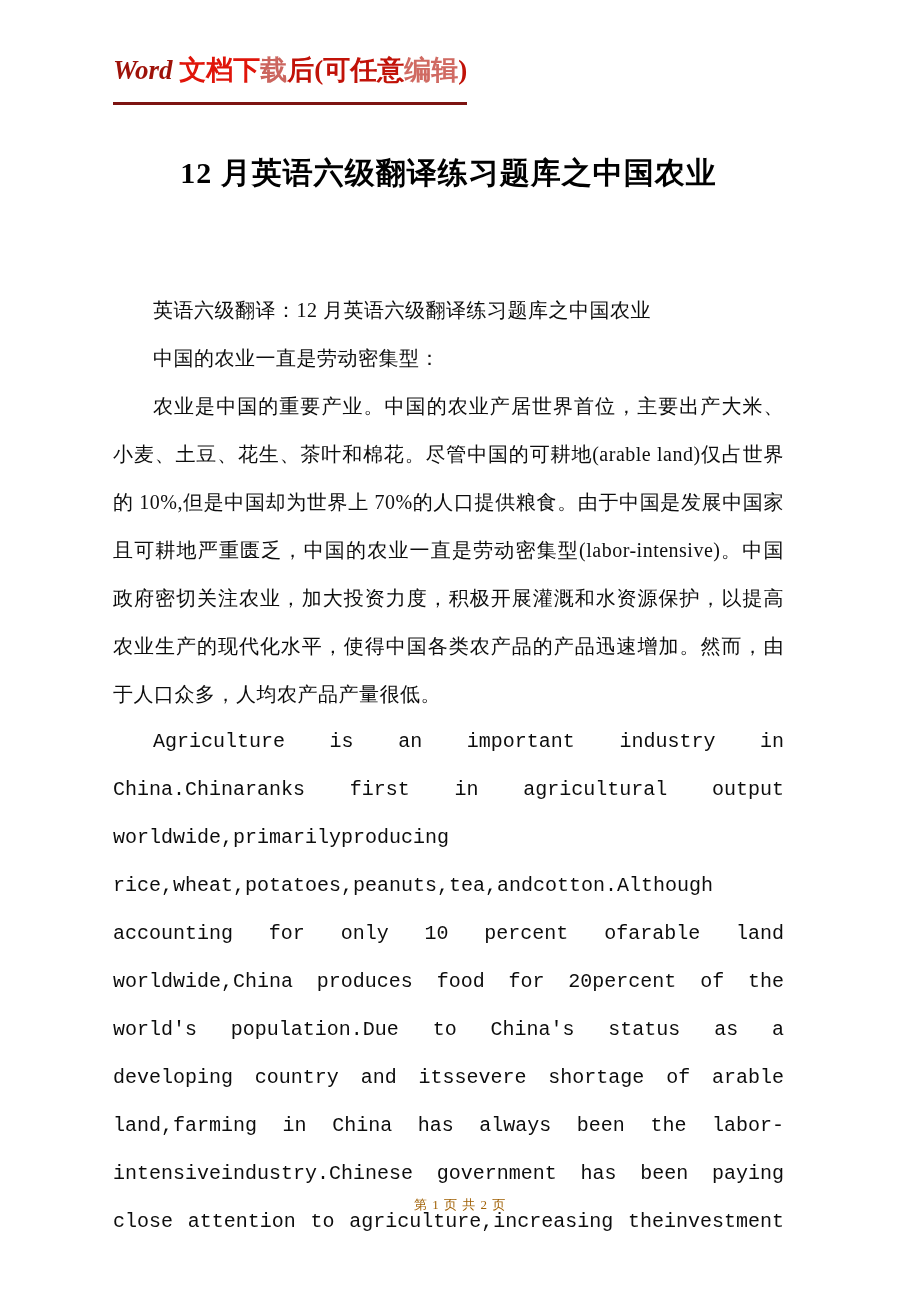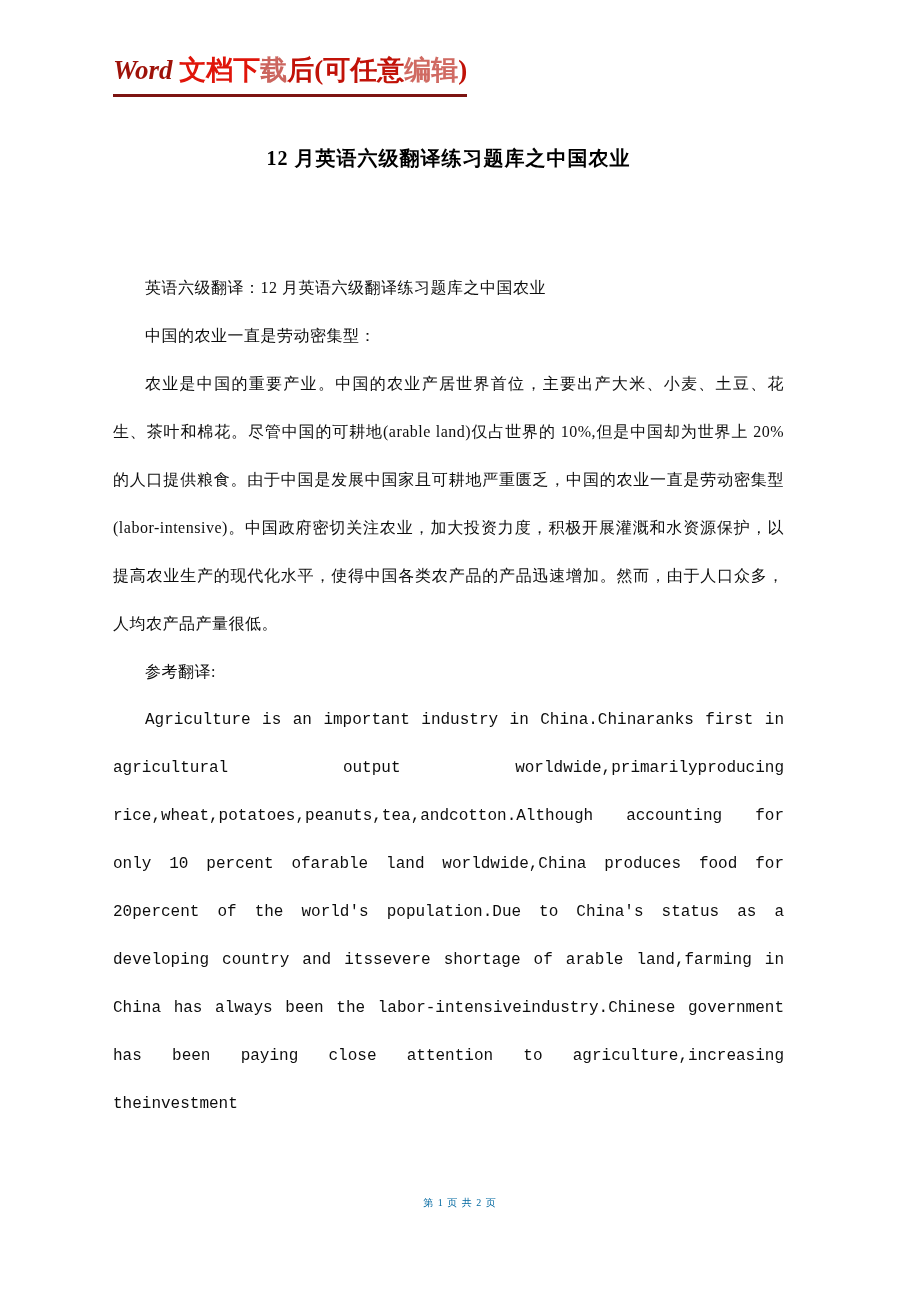--- a/index.html
+++ b/index.html
@@ -14,45 +14,45 @@
     overflow: hidden;
     font-family: "Liberation Serif", "DejaVu Serif", serif;
     color: #0d0d0d;
   }
   .content {
     padding: 0 136px 0 113px;
   }
   .notice {
     display: inline-block;
     margin-top: 54px;
-    padding-bottom: 6px;
+    padding-bottom: 14px;
     border-bottom: 3px solid #7d1411;
     font-size: 27px;
     font-weight: bold;
     line-height: 1.25;
     white-space: nowrap;
   }
   .notice .latin {
     font-style: italic;
     font-family: "Liberation Serif", serif;
   }
   .doc-title {
     margin-top: 48px;
     text-align: center;
-    font-size: 20px;
+    font-size: 30px;
     font-weight: bold;
     color: #000000;
     letter-spacing: 1px;
   }
   .bodytext {
     margin-top: 92px;
   }
   .bodytext p {
     margin: 0;
-    font-size: 16px;
+    font-size: 20px;
     line-height: 48px;
   }
   p.cn {
     text-indent: 2em;
     letter-spacing: 0.5px;
   }
   p.cn-just {
     text-align: justify;
   }
   p.en {
@@ -61,37 +61,36 @@
     text-align-last: justify;
     text-indent: 2em;
     letter-spacing: 0px;
   }
   .footer {
     position: absolute;
     left: 0;
     top: 1196px;
     width: 100%;
     text-align: center;
-    font-size: 10px;
-    color: #0369a1;
+    font-size: 13px;
+    color: #a16207;
     letter-spacing: 1px;
   }
 </style>
 </head>
 <body>
 
 <div class="content">
 
   <div class="notice" id="download-notice" style="border-bottom-color: rgb(125, 20, 17);"><span class="latin" style="color: rgb(158, 18, 9);">Word </span><span style="color: rgb(224, 21, 10);">文档下</span><span style="color: rgb(203, 101, 94);">载</span><span style="color: rgb(193, 18, 8);">后(可任意</span><span style="color: rgb(208, 106, 98);">编辑</span><span style="color: rgb(193, 18, 8);">)</span></div>
 
   <div class="doc-title">12 月英语六级翻译练习题库之中国农业</div>
 
   <div class="bodytext">
     <p class="cn">英语六级翻译：12 月英语六级翻译练习题库之中国农业</p>
     <p class="cn">中国的农业一直是劳动密集型：</p>
-    <p class="cn cn-just">农业是中国的重要产业。中国的农业产居世界首位，主要出产大米、小麦、土豆、花生、茶叶和棉花。尽管中国的可耕地(arable land)仅占世界的 10%,但是中国却为世界上 20%的人口提供粮食。由于中国是发展中国家且可耕地严重匮乏，中国的农业一直是劳动密集型(labor-intensive)。中国政府密切关注农业，加大投资力度，积极开展灌溉和水资源保护，以提高农业生产的现代化水平，使得中国各类农产品的产品迅速增加。然而，由于人口众多，人均农产品产量很低。</p>
-    <p class="cn">参考翻译:</p>
+    <p class="cn cn-just">农业是中国的重要产业。中国的农业产居世界首位，主要出产大米、小麦、土豆、花生、茶叶和棉花。尽管中国的可耕地(arable land)仅占世界的 10%,但是中国却为世界上 70%的人口提供粮食。由于中国是发展中国家且可耕地严重匮乏，中国的农业一直是劳动密集型(labor-intensive)。中国政府密切关注农业，加大投资力度，积极开展灌溉和水资源保护，以提高农业生产的现代化水平，使得中国各类农产品的产品迅速增加。然而，由于人口众多，人均农产品产量很低。</p>
     <p class="en">Agriculture is an important industry in China.Chinaranks first in agricultural output worldwide,primarilyproducing rice,wheat,potatoes,peanuts,tea,andcotton.Although accounting for only 10 percent ofarable land worldwide,China produces food for 20percent of the world's population.Due to China's status as a developing country and itssevere shortage of arable land,farming in China has always been the labor-intensiveindustry.Chinese government has been paying close attention to agriculture,increasing theinvestment</p>
   </div>
 
 </div>
 
 <div class="footer">第 1 页 共 2 页</div>
 
 </body></html>

